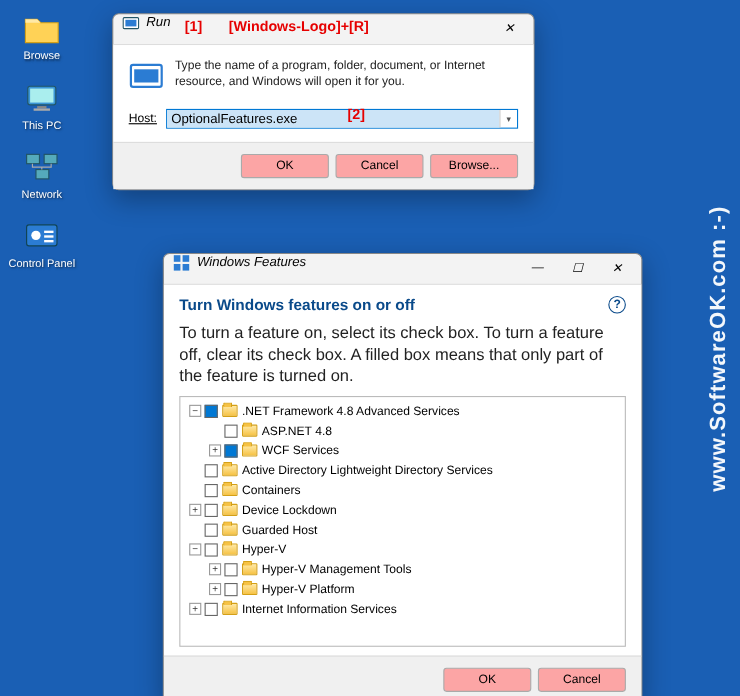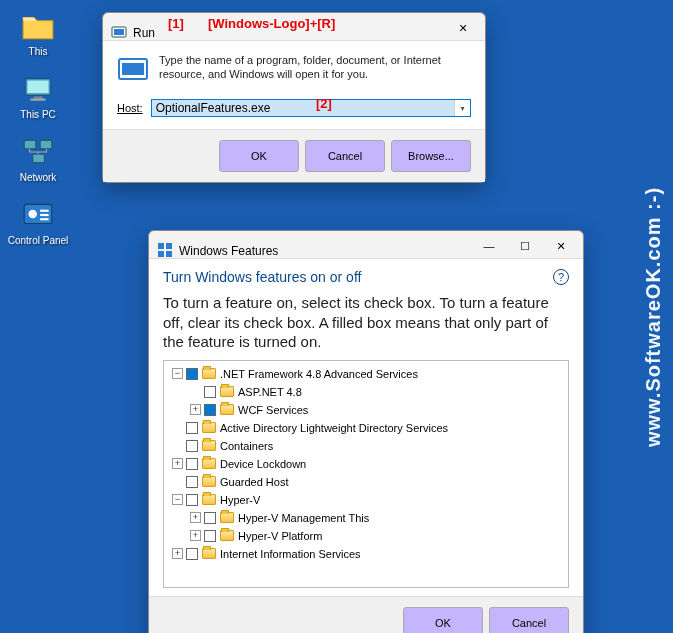--- a/index.html
+++ b/index.html
@@ -6,48 +6,48 @@
 body { width: 673px; height: 633px; background: #1a5fb4; position: relative; overflow: hidden; }
 
 
 .desktop { position: absolute; left: 0; top: 0; width: 70px; }
 .desktop-icon { display: flex; flex-direction: column; align-items: center; margin: 8px 0 14px 6px; cursor: pointer; }
 .desktop-icon .ico { width: 36px; height: 36px; display: flex; align-items: center; justify-content: center; }
 .desktop-icon .label { color: #fff; font-size: 10px; text-align: center; margin-top: 2px; text-shadow: 1px 1px 2px rgba(0,0,0,0.6); }
 
 
 .window { position: absolute; background: #f3f3f3; border: 1px solid #888; border-radius: 6px; box-shadow: 0 8px 24px rgba(0,0,0,0.3); }
-.titlebar { display: flex; align-items: flex-end; height: 28px; padding: 0 4px 0 8px; border-bottom: 1px solid #ddd; }
+.titlebar { display: flex; align-items: flex-start; height: 28px; padding: 0 4px 0 8px; border-bottom: 1px solid #ddd; font-style: italic; }
 .titlebar .ticon { width: 16px; height: 16px; margin-right: 6px; }
 .titlebar .ttitle { font-size: 12px; flex: 1; }
 .titlebar .winbtns { display: flex; }
 .winbtn { width: 36px; height: 24px; display: flex; align-items: center; justify-content: center; cursor: pointer; font-size: 11px; border-radius: 3px; }
 
 
 .run-window { left: 102px; top: 12px; width: 384px; }
 .run-body { padding: 12px 14px; background: #fff; }
 .run-row { display: flex; align-items: flex-start; gap: 10px; }
 .run-icon { width: 32px; height: 32px; flex-shrink: 0; }
 .run-text { font-size: 11px; color: #222; line-height: 1.3; }
 .run-open-row { display: flex; align-items: center; margin-top: 14px; gap: 8px; }
 .run-open-label { font-size: 11px; text-decoration: underline; }
 .run-combo { flex: 1; display: flex; border: 1px solid #0078d4; background: #fff; height: 18px; }
 .run-combo input { flex: 1; border: none; outline: none; font-size: 12px; padding: 0 4px; background: #cce4f7; color: #000; }
 .run-combo input::selection { background: #0078d4; color: #fff; }
 .run-combo .dd { width: 16px; display: flex; align-items: center; justify-content: center; font-size: 8px; color: #555; border-left: 1px solid #ccc; cursor: pointer; }
 .run-footer { background: #f0f0f0; padding: 10px 14px; display: flex; justify-content: flex-end; gap: 6px; border-top: 1px solid #ddd; }
-.btn { min-width: 80px; height: 32px; font-size: 11px; background: #c4b5fd; border: 1px solid #aaa; border-radius: 3px; cursor: pointer; }
+.btn { min-width: 80px; height: 22px; font-size: 11px; background: #fca5a5; border: 1px solid #aaa; border-radius: 3px; cursor: pointer; }
 
 
 .annot { position: absolute; color: #e60000; font-weight: bold; font-size: 13px; pointer-events: none; }
 
 
 .feat-window { left: 148px; top: 230px; width: 436px; }
 .feat-body { background: #fff; padding: 10px 14px 8px; }
-.feat-heading { color: #0a4a8a; font-size: 14px; font-weight: 400; margin-bottom: 8px; display: flex; align-items: center; justify-content: space-between; }
+.feat-heading { color: #0a4a8a; font-size: 14px; font-weight: 700; margin-bottom: 8px; display: flex; align-items: center; justify-content: space-between; }
 .help-ico { width: 16px; height: 16px; border: 1px solid #0a4a8a; border-radius: 50%; color: #0a4a8a; font-size: 11px; display: flex; align-items: center; justify-content: center; cursor: pointer; }
 .feat-desc { font-size: 15px; color: #222; line-height: 1.3; margin-bottom: 8px; }
 .tree { border: 1px solid #bbb; background: #fff; height: 228px; overflow-y: scroll; padding: 4px 0; font-size: 11px; }
 .tree-row { display: flex; align-items: center; height: 18px; white-space: nowrap; }
 .tree-indent { display: inline-block; }
 .tree-exp { width: 11px; height: 11px; border: 1px solid #999; display: inline-flex; align-items: center; justify-content: center; font-size: 9px; line-height: 1; margin-right: 3px; cursor: pointer; color: #333; background: #fff; }
 .tree-exp.blank { border: none; visibility: hidden; }
 .tree-chk { width: 12px; height: 12px; border: 1px solid #666; margin-right: 4px; cursor: pointer; display: inline-flex; align-items: center; justify-content: center; font-size: 10px; background: #fff; }
 .tree-chk.filled { background: #0078d4; }
 .tree-folder { width: 14px; height: 11px; background: linear-gradient(#ffe9a6,#f6c244); border: 1px solid #d4a017; border-radius: 1px; margin-right: 4px; position: relative; }
@@ -64,21 +64,21 @@
 <body>
 
 <div class="desktop">
   <div class="desktop-icon">
     <div class="ico">
       <svg width="34" height="30" viewBox="0 0 32 28">
           <path fill="#ffd256" stroke="#d4a017" d="M2 6h10l3 3h15v17H2z"></path>
           <path fill="#ffe9a6" d="M2 6h10l3 3H2z"></path>
         </svg>
     </div>
-    <div class="label">This</div>
+    <div class="label">Browse</div>
   </div>
   <div class="desktop-icon">
     <div class="ico">
       <svg width="34" height="30" viewBox="0 0 32 28">
           <rect x="4" y="4" width="24" height="16" rx="2" fill="#3a95d6" stroke="#256"></rect>
           <rect x="6" y="6" width="20" height="12" fill="#aee"></rect>
           <rect x="12" y="21" width="8" height="2" fill="#888"></rect>
           <rect x="9" y="23" width="14" height="2" fill="#aaa"></rect>
         </svg>
     </div>
@@ -232,21 +232,21 @@
           <span class="tree-exp">−</span>
           <span class="tree-chk"></span>
           <span class="tree-folder"></span>
           <span>Hyper-V</span>
         </div>
         <div class="tree-row">
           <span class="tree-indent" style="width: 26px;"></span>
           <span class="tree-exp">+</span>
           <span class="tree-chk"></span>
           <span class="tree-folder"></span>
-          <span>Hyper-V Management This</span>
+          <span>Hyper-V Management Tools</span>
         </div>
         <div class="tree-row">
           <span class="tree-indent" style="width: 26px;"></span>
           <span class="tree-exp">+</span>
           <span class="tree-chk"></span>
           <span class="tree-folder"></span>
           <span>Hyper-V Platform</span>
         </div>
         <div class="tree-row">
           <span class="tree-indent" style="width: 8px;"></span>

